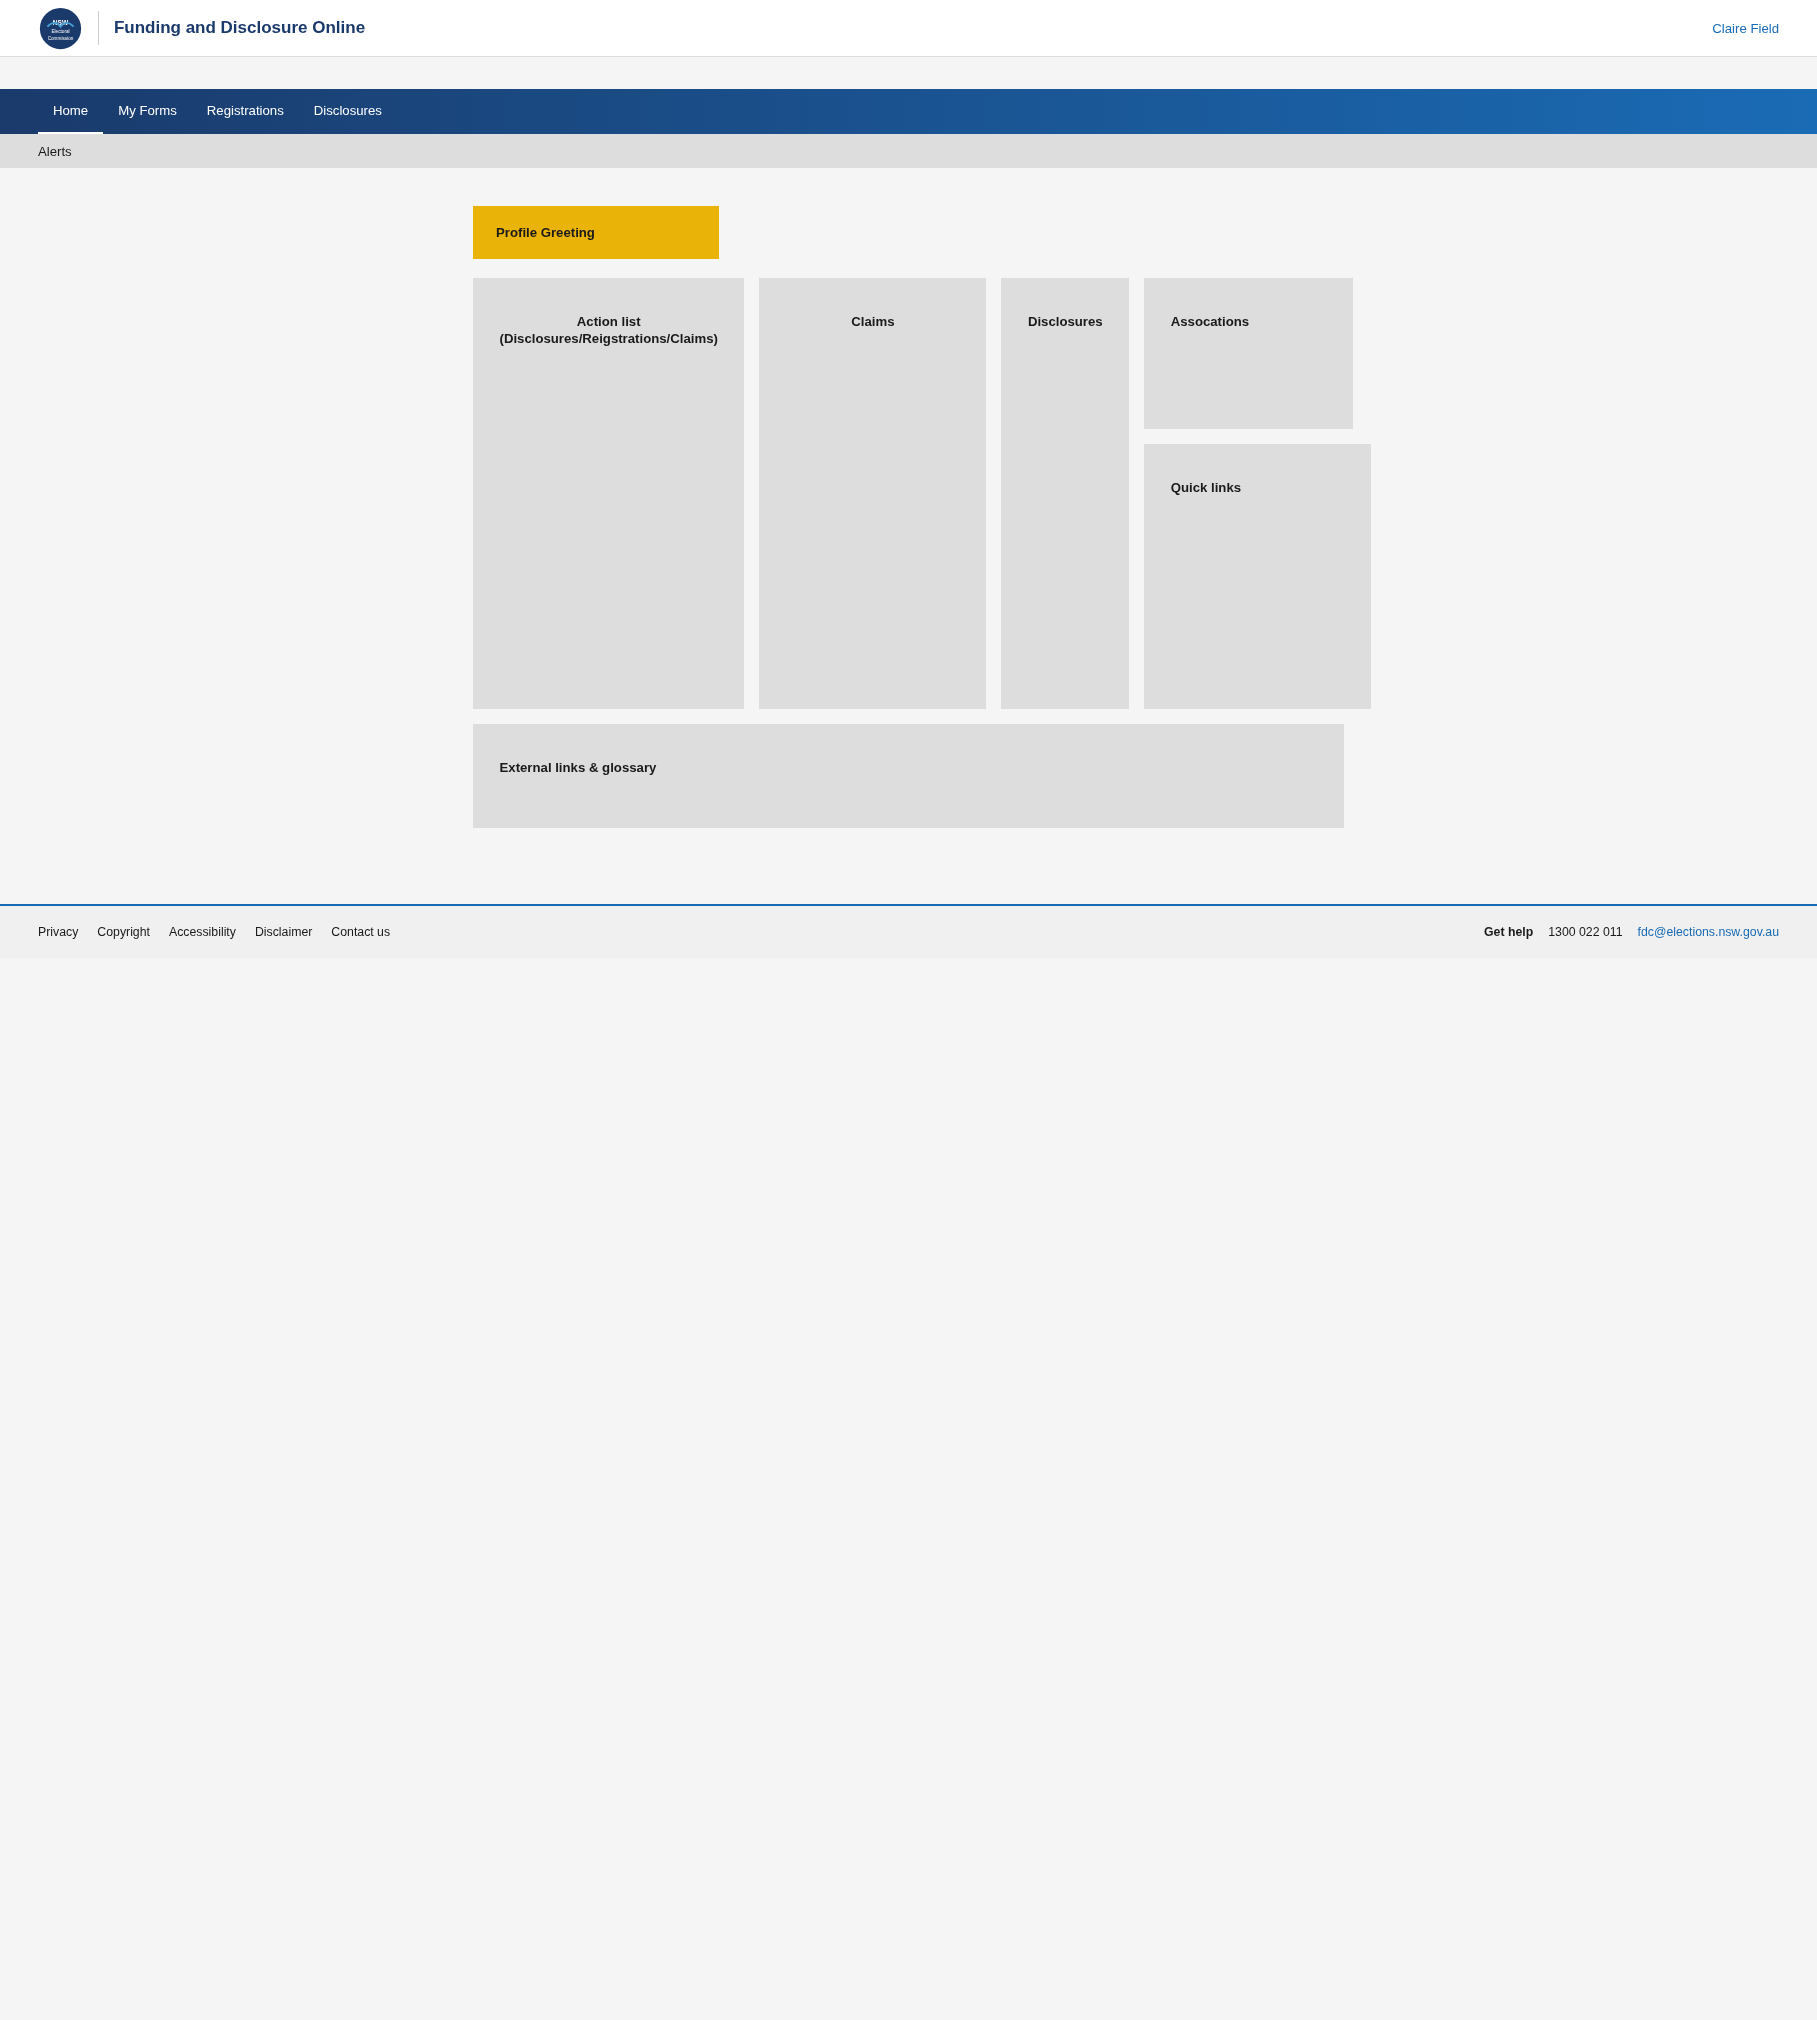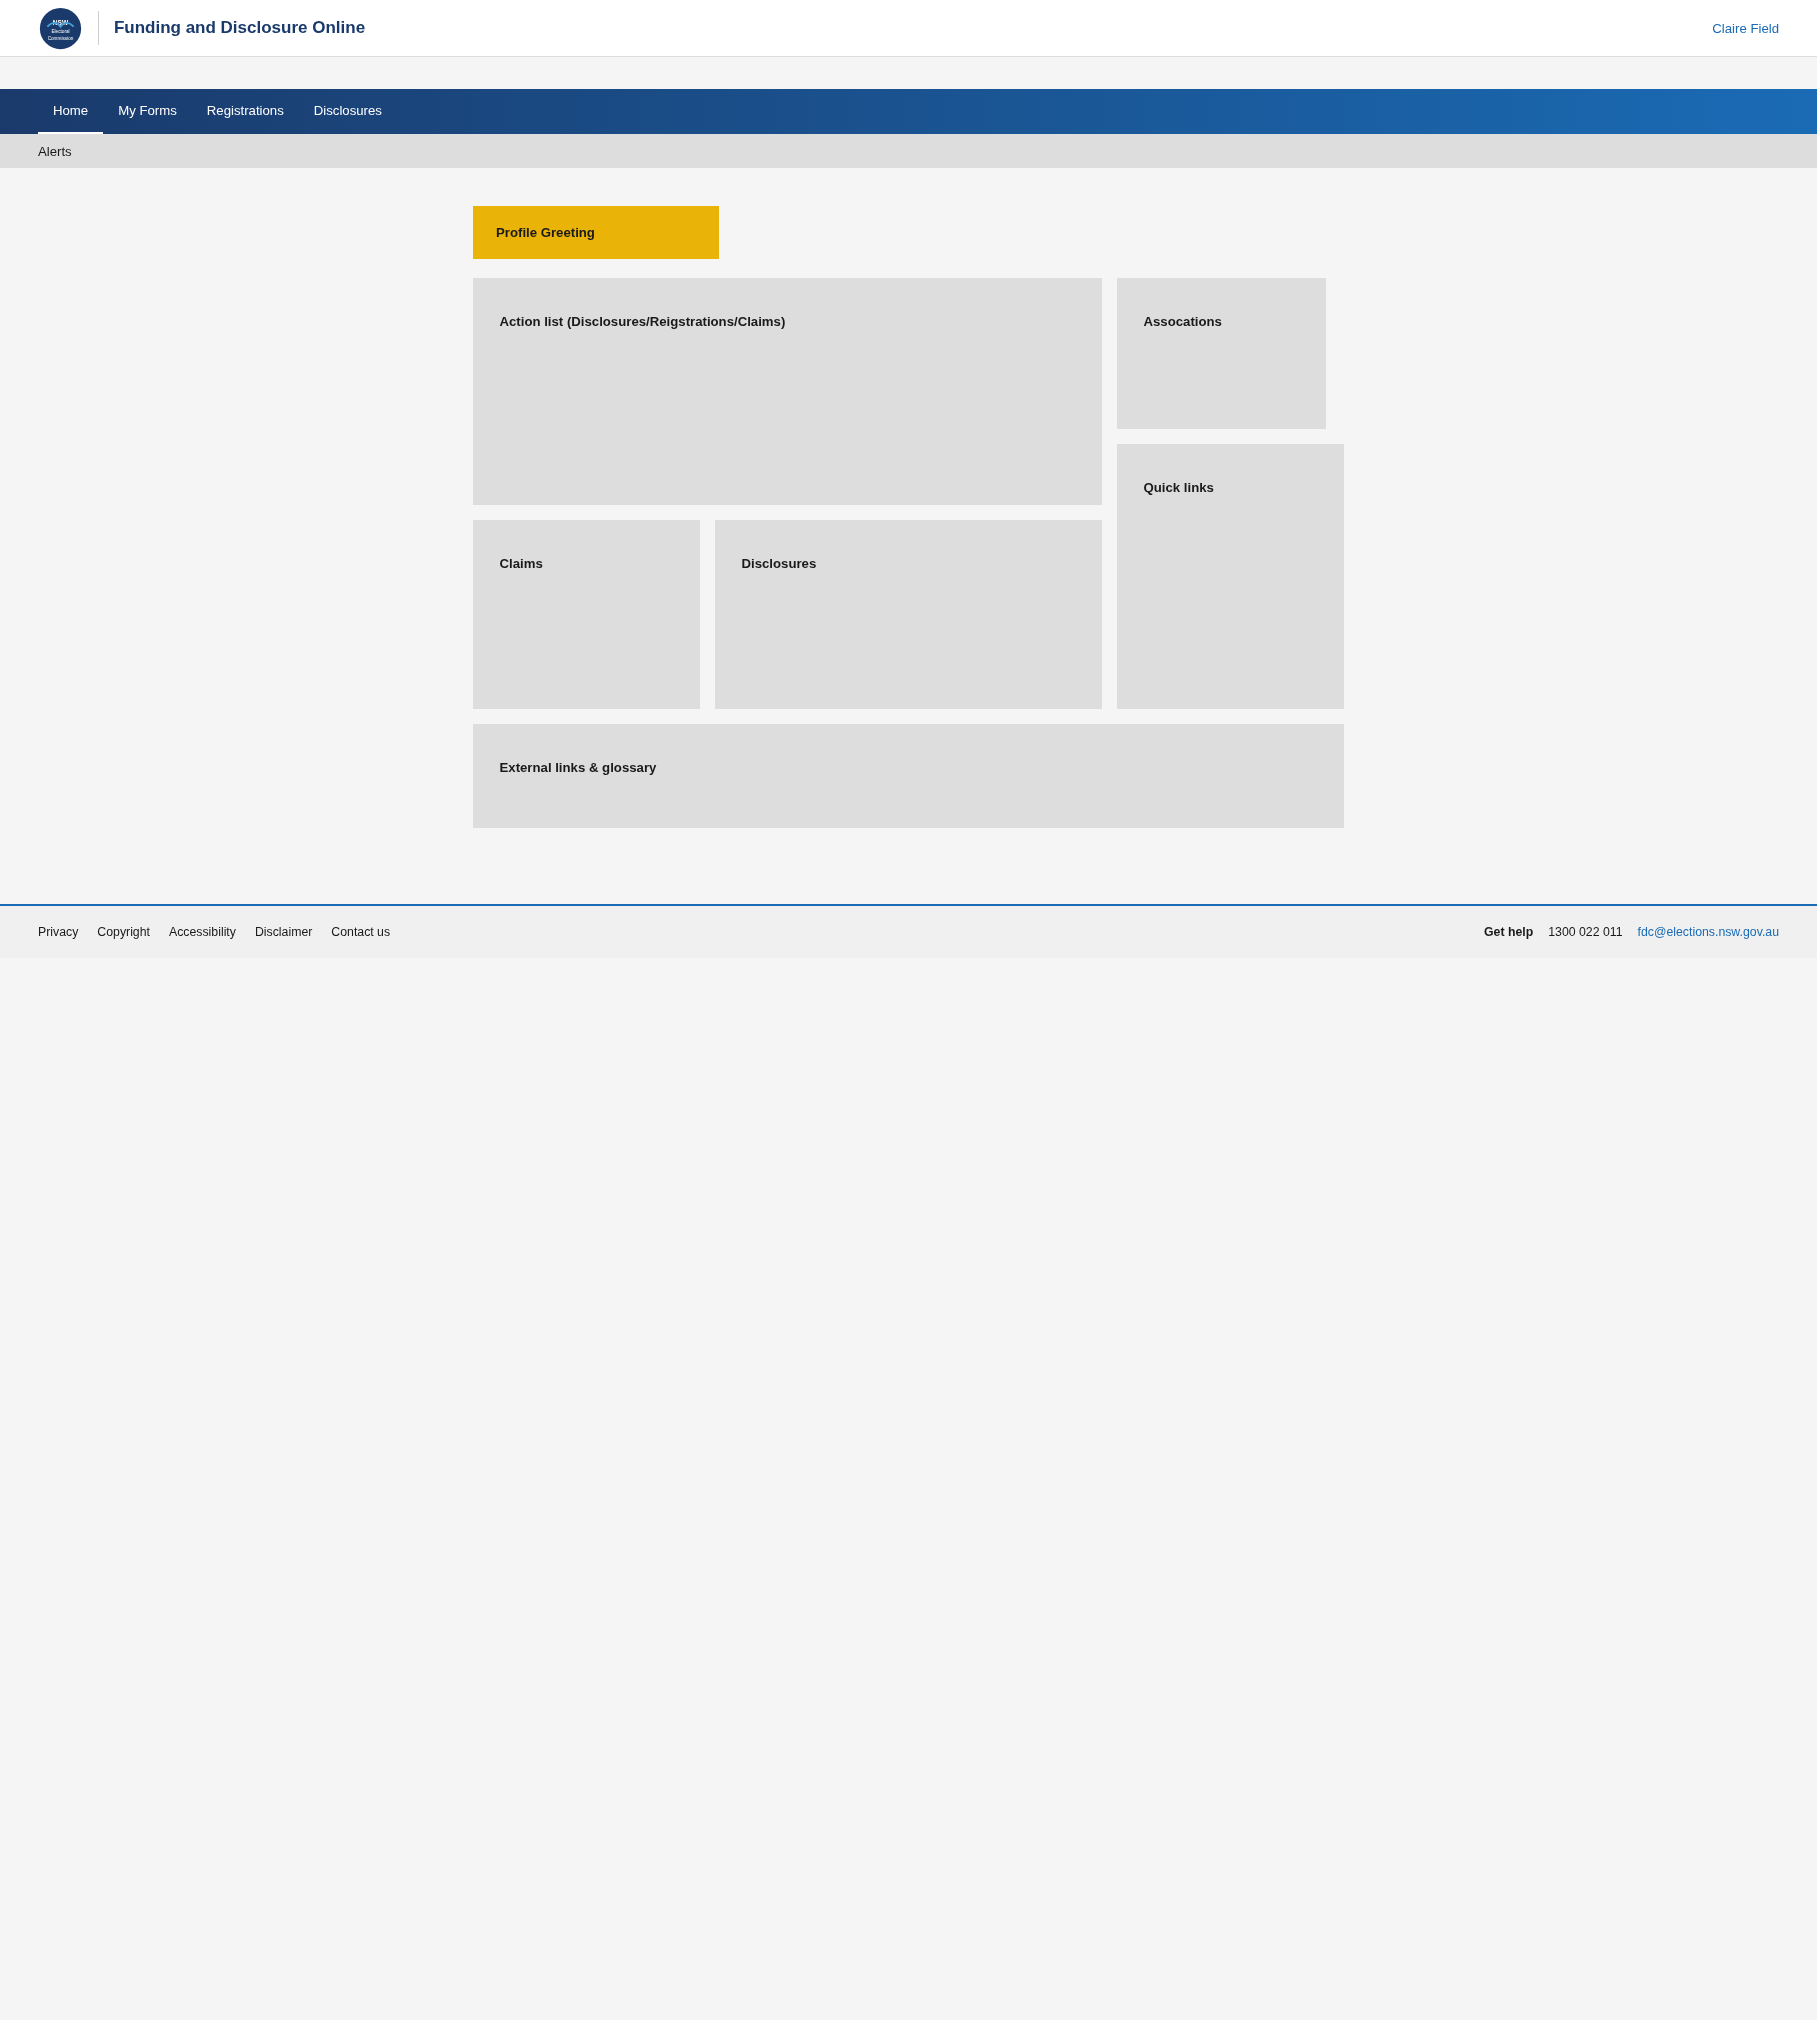--- a/index.html
+++ b/index.html
@@ -146,22 +146,23 @@
       display: flex;
       flex-direction: column;
       gap: 15px;
       width: 227px;
     }
 
     
     .left-col {
       flex: 1;
       display: flex;
-      flex-direction: column;
-      gap: 15px;
+      flex-direction: row;
+      gap: 15px;
+      text-align: center;
     }
 
     .claims-disclosures-row {
       display: flex;
       gap: 15px;
     }
 
     
     .external-links-box {
       background: #ddd;

